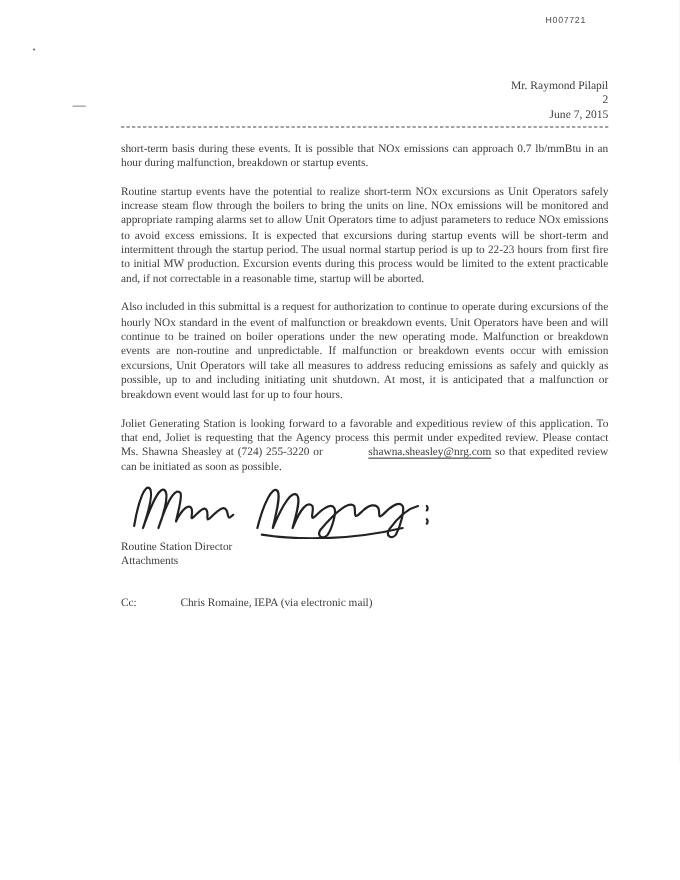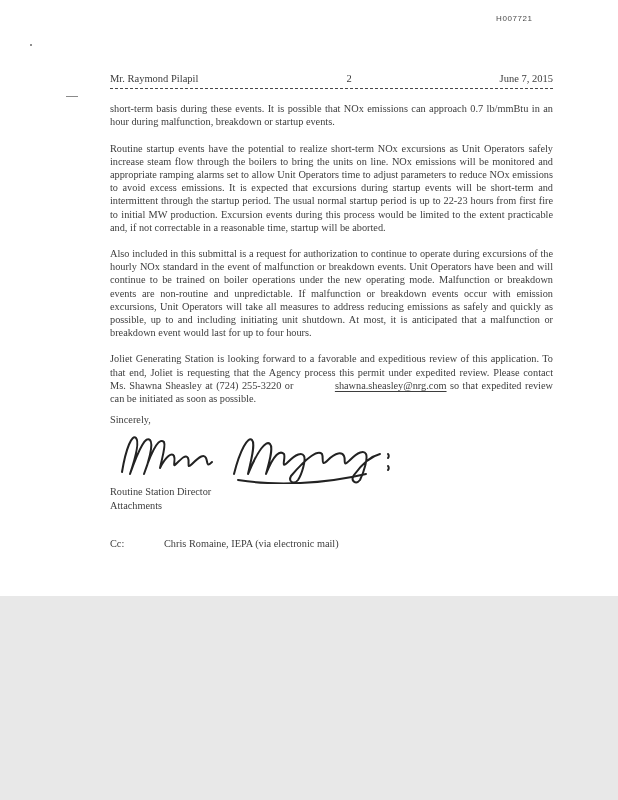--- a/index.html
+++ b/index.html
@@ -1,18 +1,18 @@
 <!DOCTYPE html>
 <html><head>
 <meta charset="utf-8">
 <style>
   html,body{margin:0;padding:0;background:#e8e8e8;}
   .page{
     position:relative;
-    width:618px;height:596px;
+    width:618px;height:800px;
     background:#ffffff;
     margin:0 auto;
     overflow:hidden;
     font-family:"Liberation Serif", serif;
     color:#3d3d3d;
   }
   .stamp{
     position:absolute;left:496px;top:14px;
     font-family:"Liberation Sans", sans-serif;
     font-size:8px;letter-spacing:.6px;color:#4c4c4c;
@@ -24,20 +24,21 @@
   .content{
     position:absolute;left:110px;top:72px;width:443px;
     font-size:10.3px;line-height:13.2px;
     filter:blur(.32px);
   }
   .header{
     display:flex;justify-content:space-between;align-items:flex-end;
     border-bottom:1.2px dashed #474747;
     padding-bottom:3px;
     font-size:10.5px;
+    flex-direction:column;
   }
   .header .mid{flex:0 0 auto;}
   .para{margin:13px 0 0 0;text-align:justify;}
   .email{color:inherit;text-decoration:underline;text-underline-offset:1.5px;margin-left:38px;}
   .sincerely{margin-top:8px;}
   .sig-wrap{margin:2px 0 0 6px;height:56px;}
   .sig-name{margin-top:2px;}
   .sig-title{margin-top:1px;}
   .attachments{margin-top:0;}
   .cc-block{margin-top:13px;display:flex;align-items:center;}
@@ -62,21 +63,20 @@
     </div>
 
     <p class="para">short-term basis during these events.  It is possible that NOx emissions can approach 0.7 lb/mmBtu in an hour during malfunction, breakdown or startup events.</p>
 
     <p class="para">Routine startup events have the potential to realize short-term NOx excursions as Unit Operators safely increase steam flow through the boilers to bring the units on line.  NOx emissions will be monitored and appropriate ramping alarms set to allow Unit Operators time to adjust parameters to reduce NOx emissions to avoid excess emissions.  It is expected that excursions during startup events will be short-term and intermittent through the startup period.  The usual normal startup period is up to 22-23 hours from first fire to initial MW production.  Excursion events during this process would be limited to the extent practicable and, if not correctable in a reasonable time, startup will be aborted.</p>
 
     <p class="para">Also included in this submittal is a request for authorization to continue to operate during excursions of the hourly NOx standard in the event of malfunction or breakdown events.  Unit Operators have been and will continue to be trained on boiler operations under the new operating mode.   Malfunction or breakdown events are non-routine and unpredictable.  If malfunction or breakdown events occur with emission excursions, Unit Operators will take all measures to address reducing emissions as safely and quickly as possible, up to and including initiating unit shutdown.  At most, it is anticipated that a malfunction or breakdown event would last for up to four hours.</p>
 
     <p class="para"><span>Joliet Generating Station is looking forward to a favorable and expeditious review of this application.  To that end, Joliet is requesting that the Agency process this permit under expedited review.  Please contact Ms. Shawna Sheasley at (724) 255-3220 or </span><span class="email">shawna.sheasley@nrg.com</span><span> so that expedited review can be initiated as soon as possible.</span></p>
 
-    <div class="sincerely">Sincerely,</div>
 
     <div class="sig-wrap">
       <svg width="300" height="56" viewBox="0 0 300 56" fill="none" xmlns="http://www.w3.org/2000/svg">
         <g stroke="#222222" stroke-width="2" stroke-linecap="round" stroke-linejoin="round" fill="none">
           <path d="M6 44 C10 20 16 6 20 10 C24 14 18 34 14 46 C24 18 30 8 34 12 C38 16 32 36 28 46 C38 16 44 10 48 14 C50 18 46 30 44 40 C50 28 56 24 58 28 C60 32 56 40 60 36 C66 30 70 26 72 30 C74 34 70 42 76 36 C84 28 88 26 90 30 C92 34 90 40 96 34"></path>
           <path d="M118 46 C124 22 132 8 136 12 C140 16 134 36 132 46 C142 22 150 12 154 16 C158 20 152 38 150 46 C158 26 164 22 168 26 C170 30 164 42 172 34 C180 26 186 24 188 28 C190 32 186 46 182 52 C178 57 172 54 175 48 C192 28 202 22 206 26 C208 30 204 40 212 32 C220 24 226 24 228 28 C230 32 226 40 234 32 C242 24 248 22 250 26 C252 30 248 44 244 52 C240 57 234 53 238 47 C246 36 256 28 264 26"></path>
           <path d="M122 52 C160 58 208 56 250 46"></path>
           <path d="M272 26 C273 27 273 29 272 30"></path>
           <path d="M272 38 C273 39 273 41 272 42"></path>
         </g>

